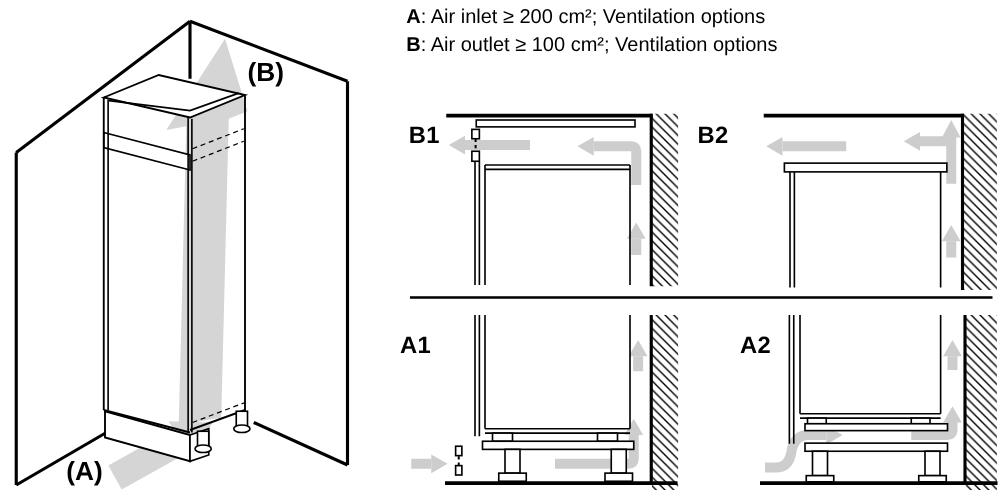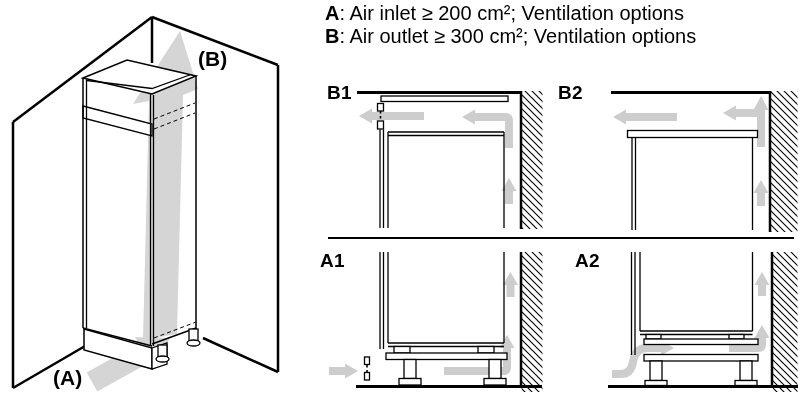--- a/index.html
+++ b/index.html
@@ -1,23 +1,23 @@
 <!DOCTYPE html>
 <html><head>
 <meta charset="utf-8">
 <style>
   html,body{margin:0;padding:0;background:#fff;}
   #stage{
     position:relative;width:800px;height:400px;background:#ffffff;
     font-family:"Liberation Sans",sans-serif;color:#000;overflow:hidden;
   }
   .abs{position:absolute;}
-  .panel-label{font-weight:bold;font-size:19px;letter-spacing:.3px;}
+  .panel-label{font-weight:bold;font-size:19px;letter-spacing:.3px;margin-top:16px;}
   .iso-label{font-weight:bold;font-size:21px;}
-  #header{left:325px;top:2px;font-size:20px;line-height:23px;white-space:nowrap;}
+  #header{left:325px;top:2px;font-size:16px;line-height:23px;white-space:nowrap;}
   #header b{font-weight:bold;}
   #divider{left:328px;top:237px;width:466px;height:2px;background:#000;}
   svg{display:block;}
   .ln{stroke:#000;fill:none;stroke-width:1.3;}
   .ln15{stroke:#000;fill:none;stroke-width:1.5;}
   .thick{stroke:#000;stroke-width:3;fill:none;}
   .wallline{stroke:#000;stroke-width:2.5;fill:none;}
   .white{fill:#fff;stroke:#000;stroke-width:1.3;}
   .white15{fill:#fff;stroke:#000;stroke-width:1.5;}
   .arrow{stroke:#cdcdcd;stroke-width:8;fill:none;}
@@ -73,21 +73,21 @@
         <rect class="white" x="189" y="329" width="9" height="13"></rect>
         <ellipse class="white" cx="193.5" cy="343" rx="6.5" ry="3"></ellipse>
       </g>
     </g>
   </svg>
   <span class="abs iso-label" style="left:198px;top:47px">(B)</span>
   <span class="abs iso-label" style="left:53px;top:366px">(A)</span>
 
   <div id="header" class="abs">
     <div><b>A</b><span>: Air inlet ≥ 200 cm²; Ventilation options</span></div>
-    <div><b>B</b><span>: Air outlet ≥ 300 cm²; Ventilation options</span></div>
+    <div><b>B</b><span>: Air outlet ≥ 100 cm²; Ventilation options</span></div>
   </div>
 
   <div id="divider" class="abs"></div>
 
   <svg class="abs" style="left:325px;top:80px" width="220" height="157" viewBox="325 80 220 157">
     <defs>
       <pattern id="hatch-b1" width="7" height="7" patternUnits="userSpaceOnUse">
         <path d="M-1,6 l2,2 M0,0 l7,7 M6,-1 l2,2" stroke="#000" stroke-width="1.1"></path>
       </pattern>
     </defs>
@@ -242,15 +242,15 @@
     <rect class="white" x="644" y="339" width="114" height="5.5"></rect>
     <g>
       <rect class="white" x="644" y="354.5" width="114" height="6.5"></rect>
       <rect class="white" x="650" y="361" width="12" height="19.5"></rect>
       <rect class="white" x="740" y="361" width="12" height="19.5"></rect>
       <rect class="white" x="645" y="380.5" width="22" height="5"></rect>
       <rect class="white" x="735" y="380.5" width="22" height="5"></rect>
     </g>
     <line class="thick" x1="608" y1="386.5" x2="798" y2="386.5"></line>
   </svg>
-  <span class="abs panel-label" style="left:575px;top:250px">A2</span>
+  <span class="abs panel-label" style="left:592px;top:250px">A2</span>
 
 </div>
 
 </body></html>

